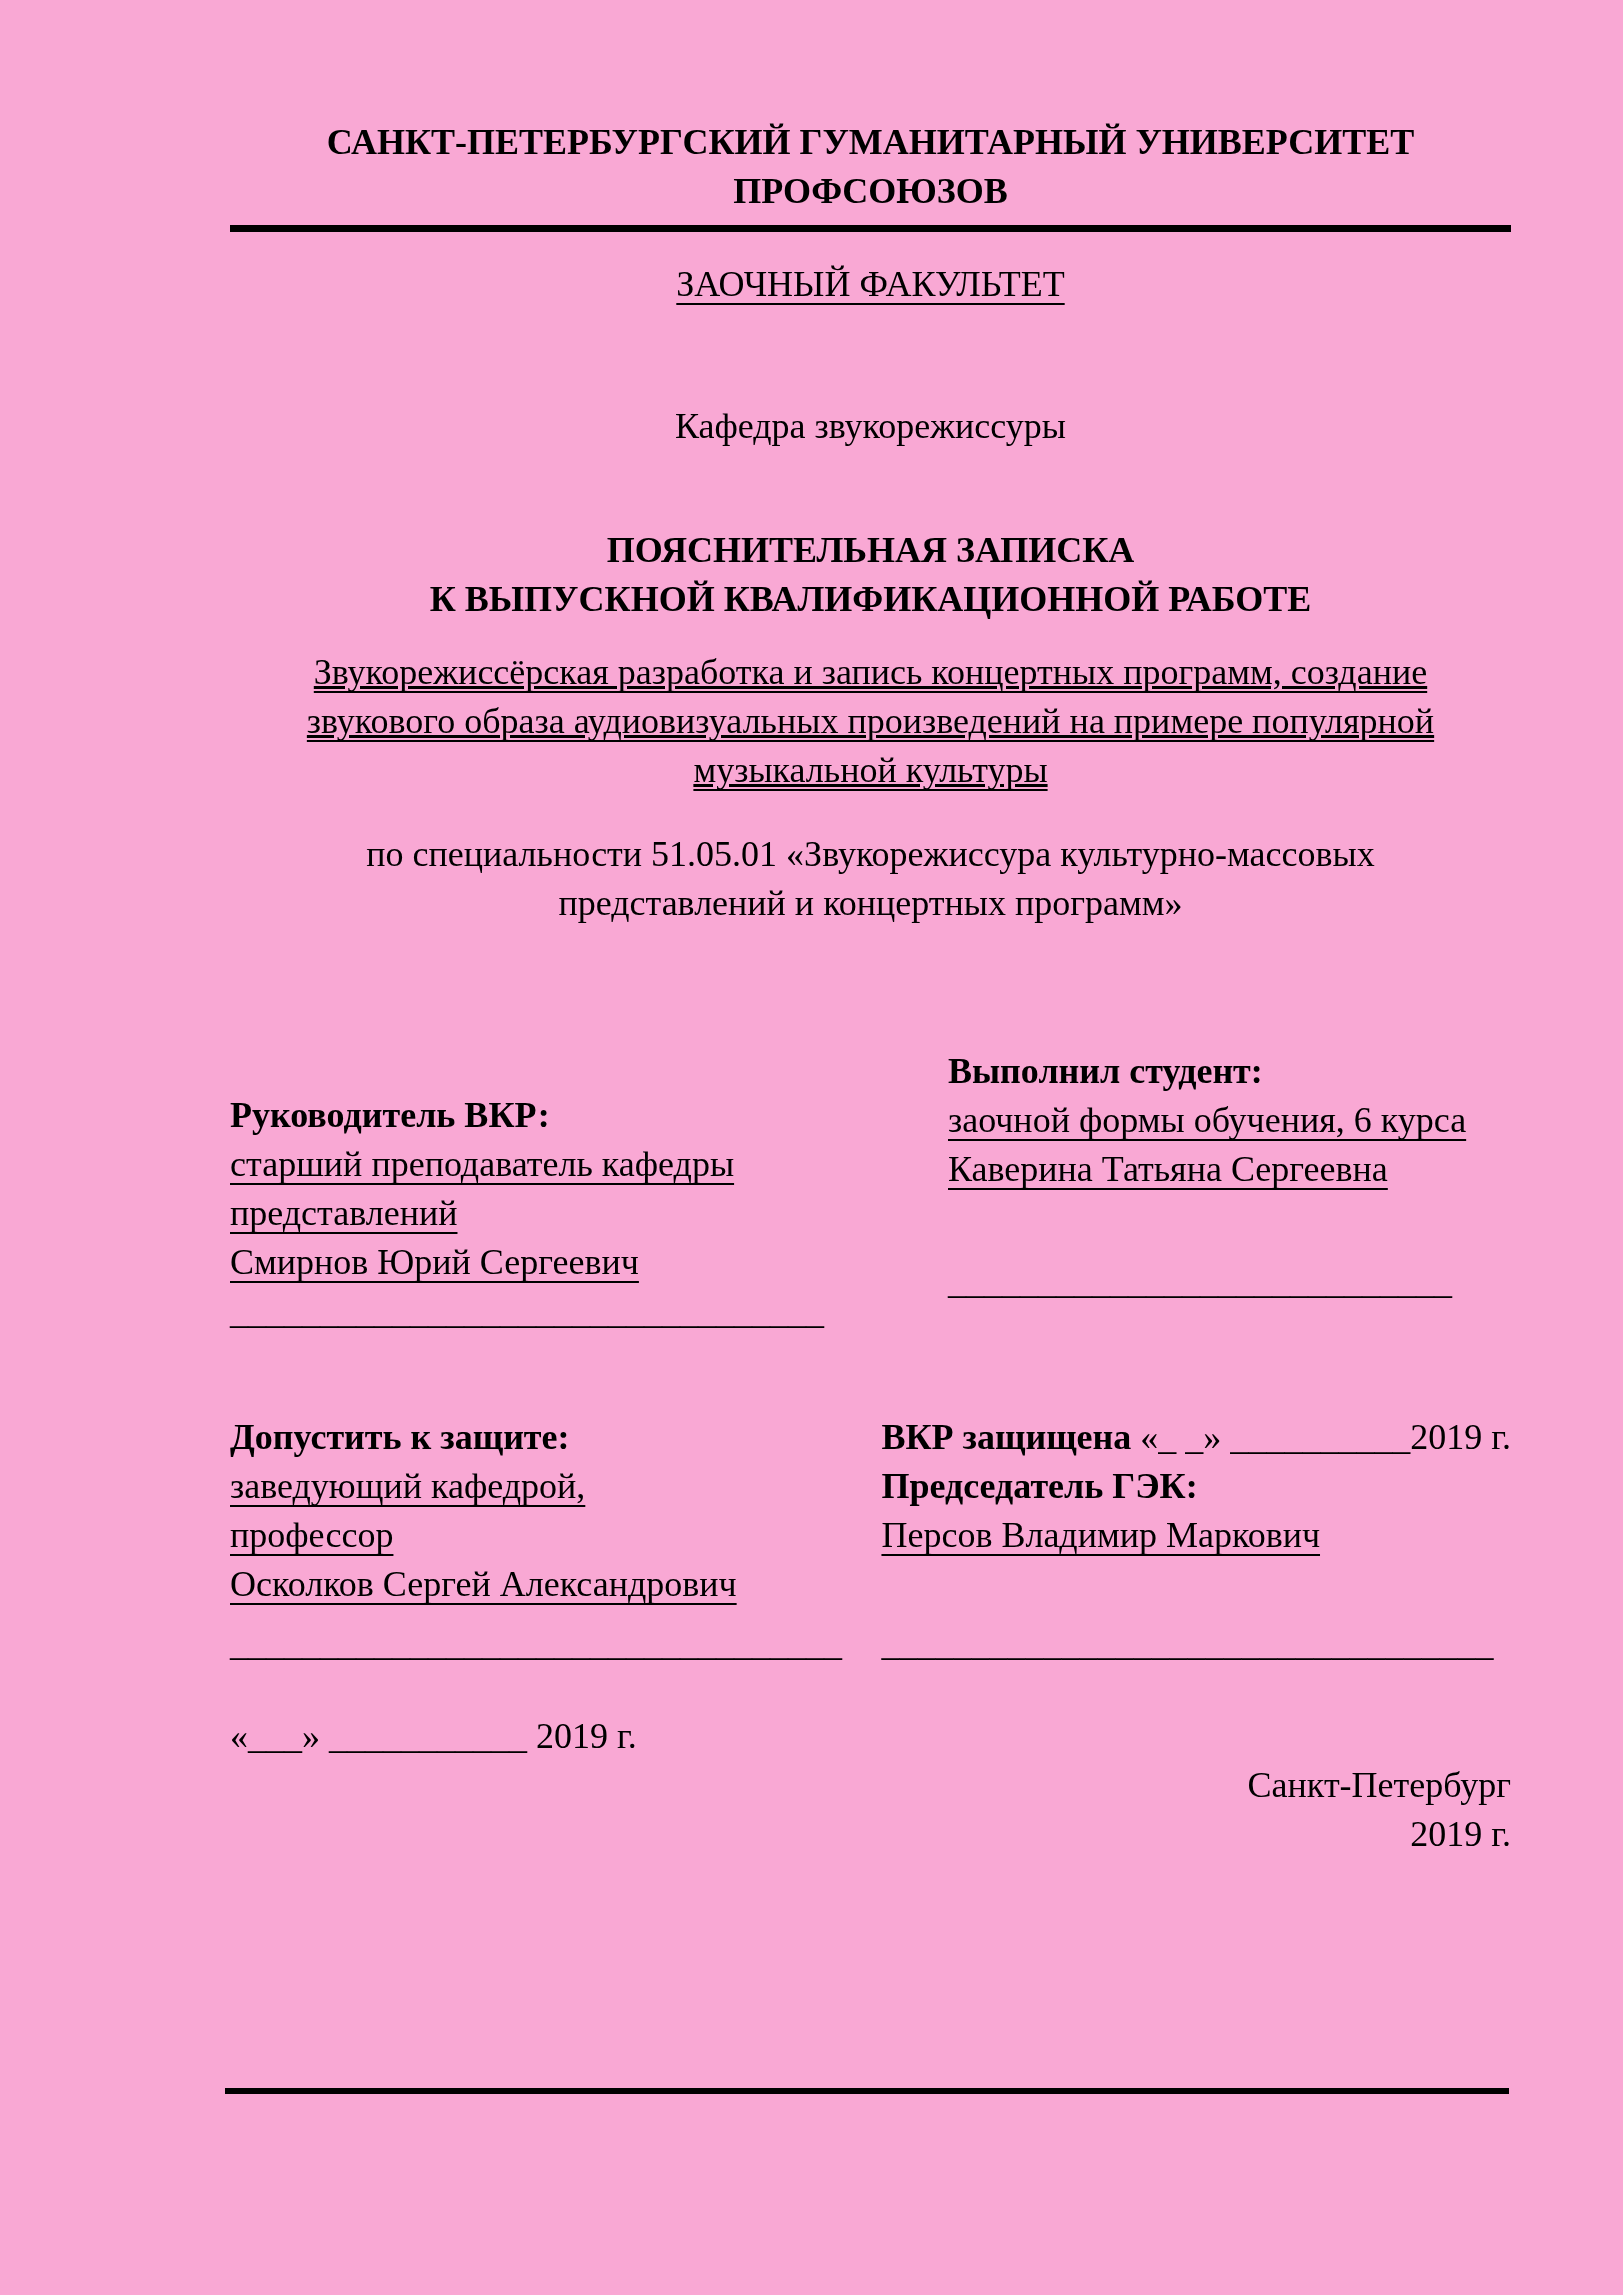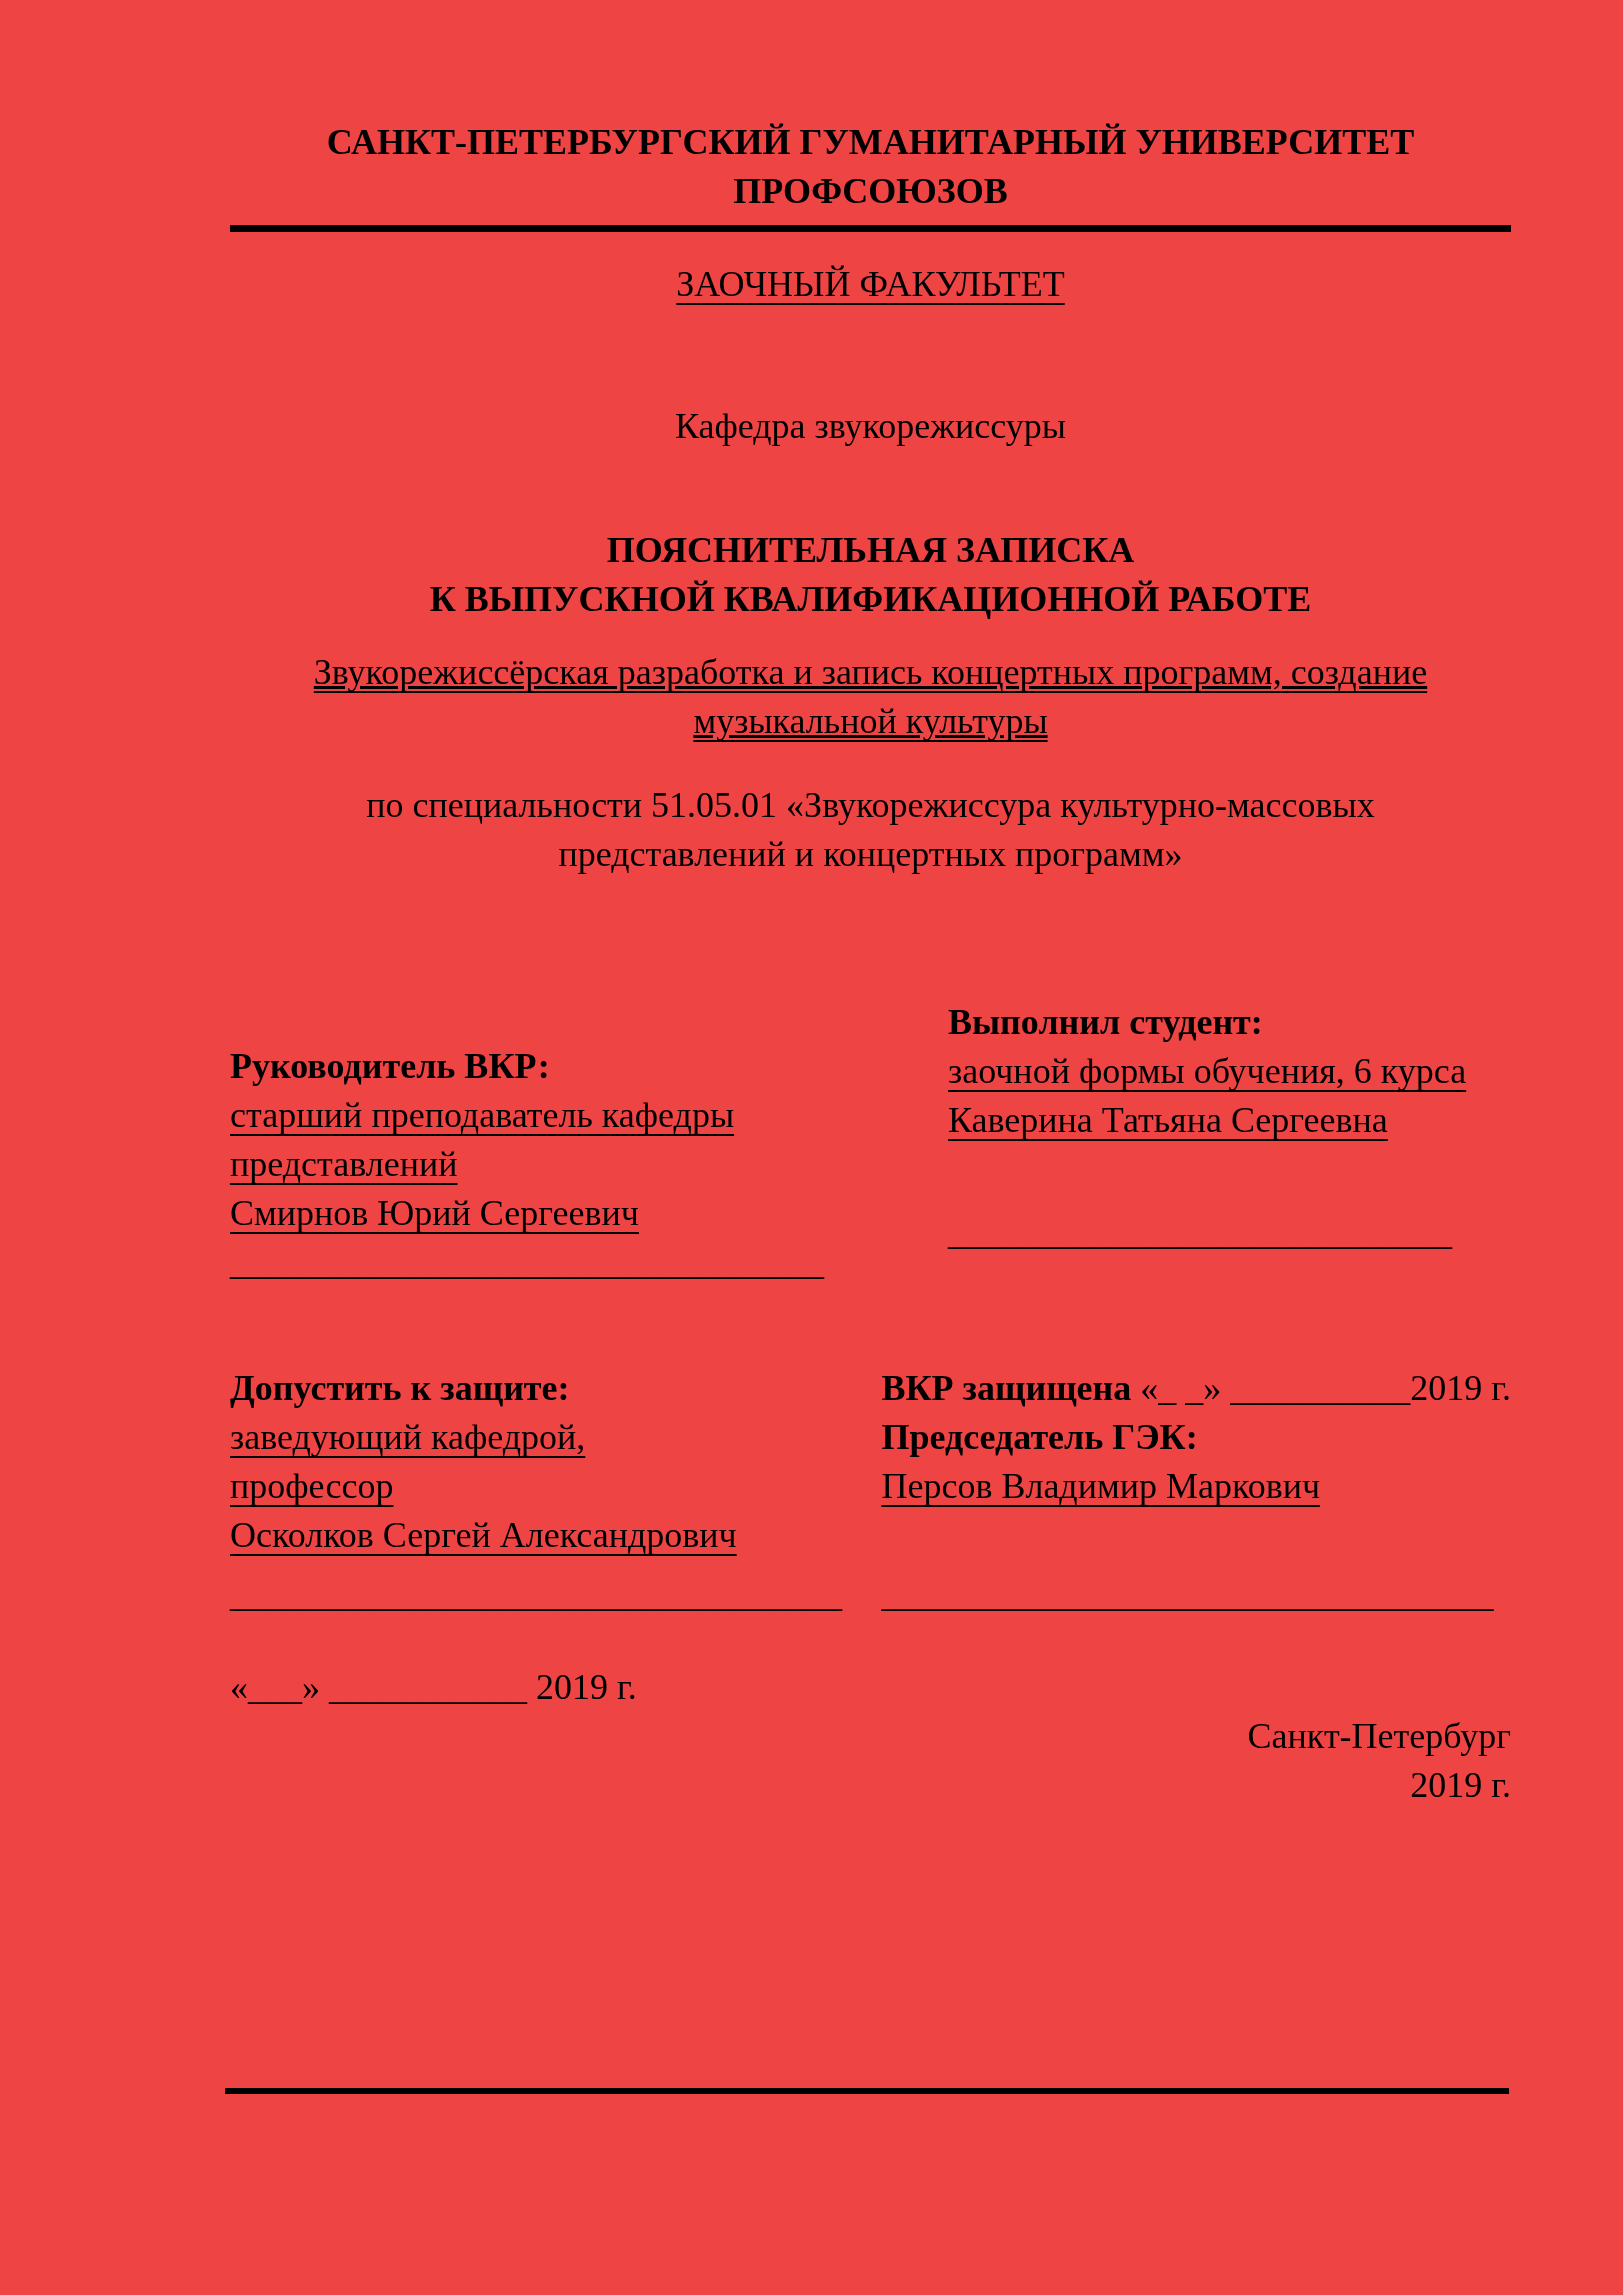--- a/index.html
+++ b/index.html
@@ -1,21 +1,21 @@
 <!DOCTYPE html>
 <html lang="ru" style="font-size:12.6px"><head>
 <meta charset="utf-8">
 <style>
   html, body { margin: 0; padding: 0; background: #888; }
   .page {
     position: relative;
     width: 1623px;
     height: 2295px;
     margin: 0 auto;
-    background: #ef4444;
+    background: #f9a8d4;
     color: #000000;
     font-family: "Liberation Serif", "DejaVu Serif", serif;
     font-size: 36px;
     line-height: 49px;
     box-sizing: border-box;
     padding: 118px 112px 0 230px;
     overflow: hidden;
   }
   .center { text-align: center; }
   .bold   { font-weight: bold; }
@@ -74,20 +74,21 @@
     <span>Кафедра звукорежиссуры</span>
   </div>
 
   <div class="center doc-title">
     <div>ПОЯСНИТЕЛЬНАЯ ЗАПИСКА</div>
     <div>К ВЫПУСКНОЙ КВАЛИФИКАЦИОННОЙ РАБОТЕ</div>
   </div>
 
   <div class="center theme-block">
     <div><span class="u">Звукорежиссёрская разработка и запись концертных программ, создание</span></div>
+    <div><span class="u">звукового образа аудиовизуальных произведений на примере популярной</span></div>
     <div><span class="u">музыкальной культуры</span></div>
   </div>
 
   <div class="center spec-block">
     <div>по специальности 51.05.01 «Звукорежиссура культурно-массовых</div>
     <div>представлений и концертных программ»</div>
   </div>
 
   <div class="row row1">
     <div class="col col-left">

